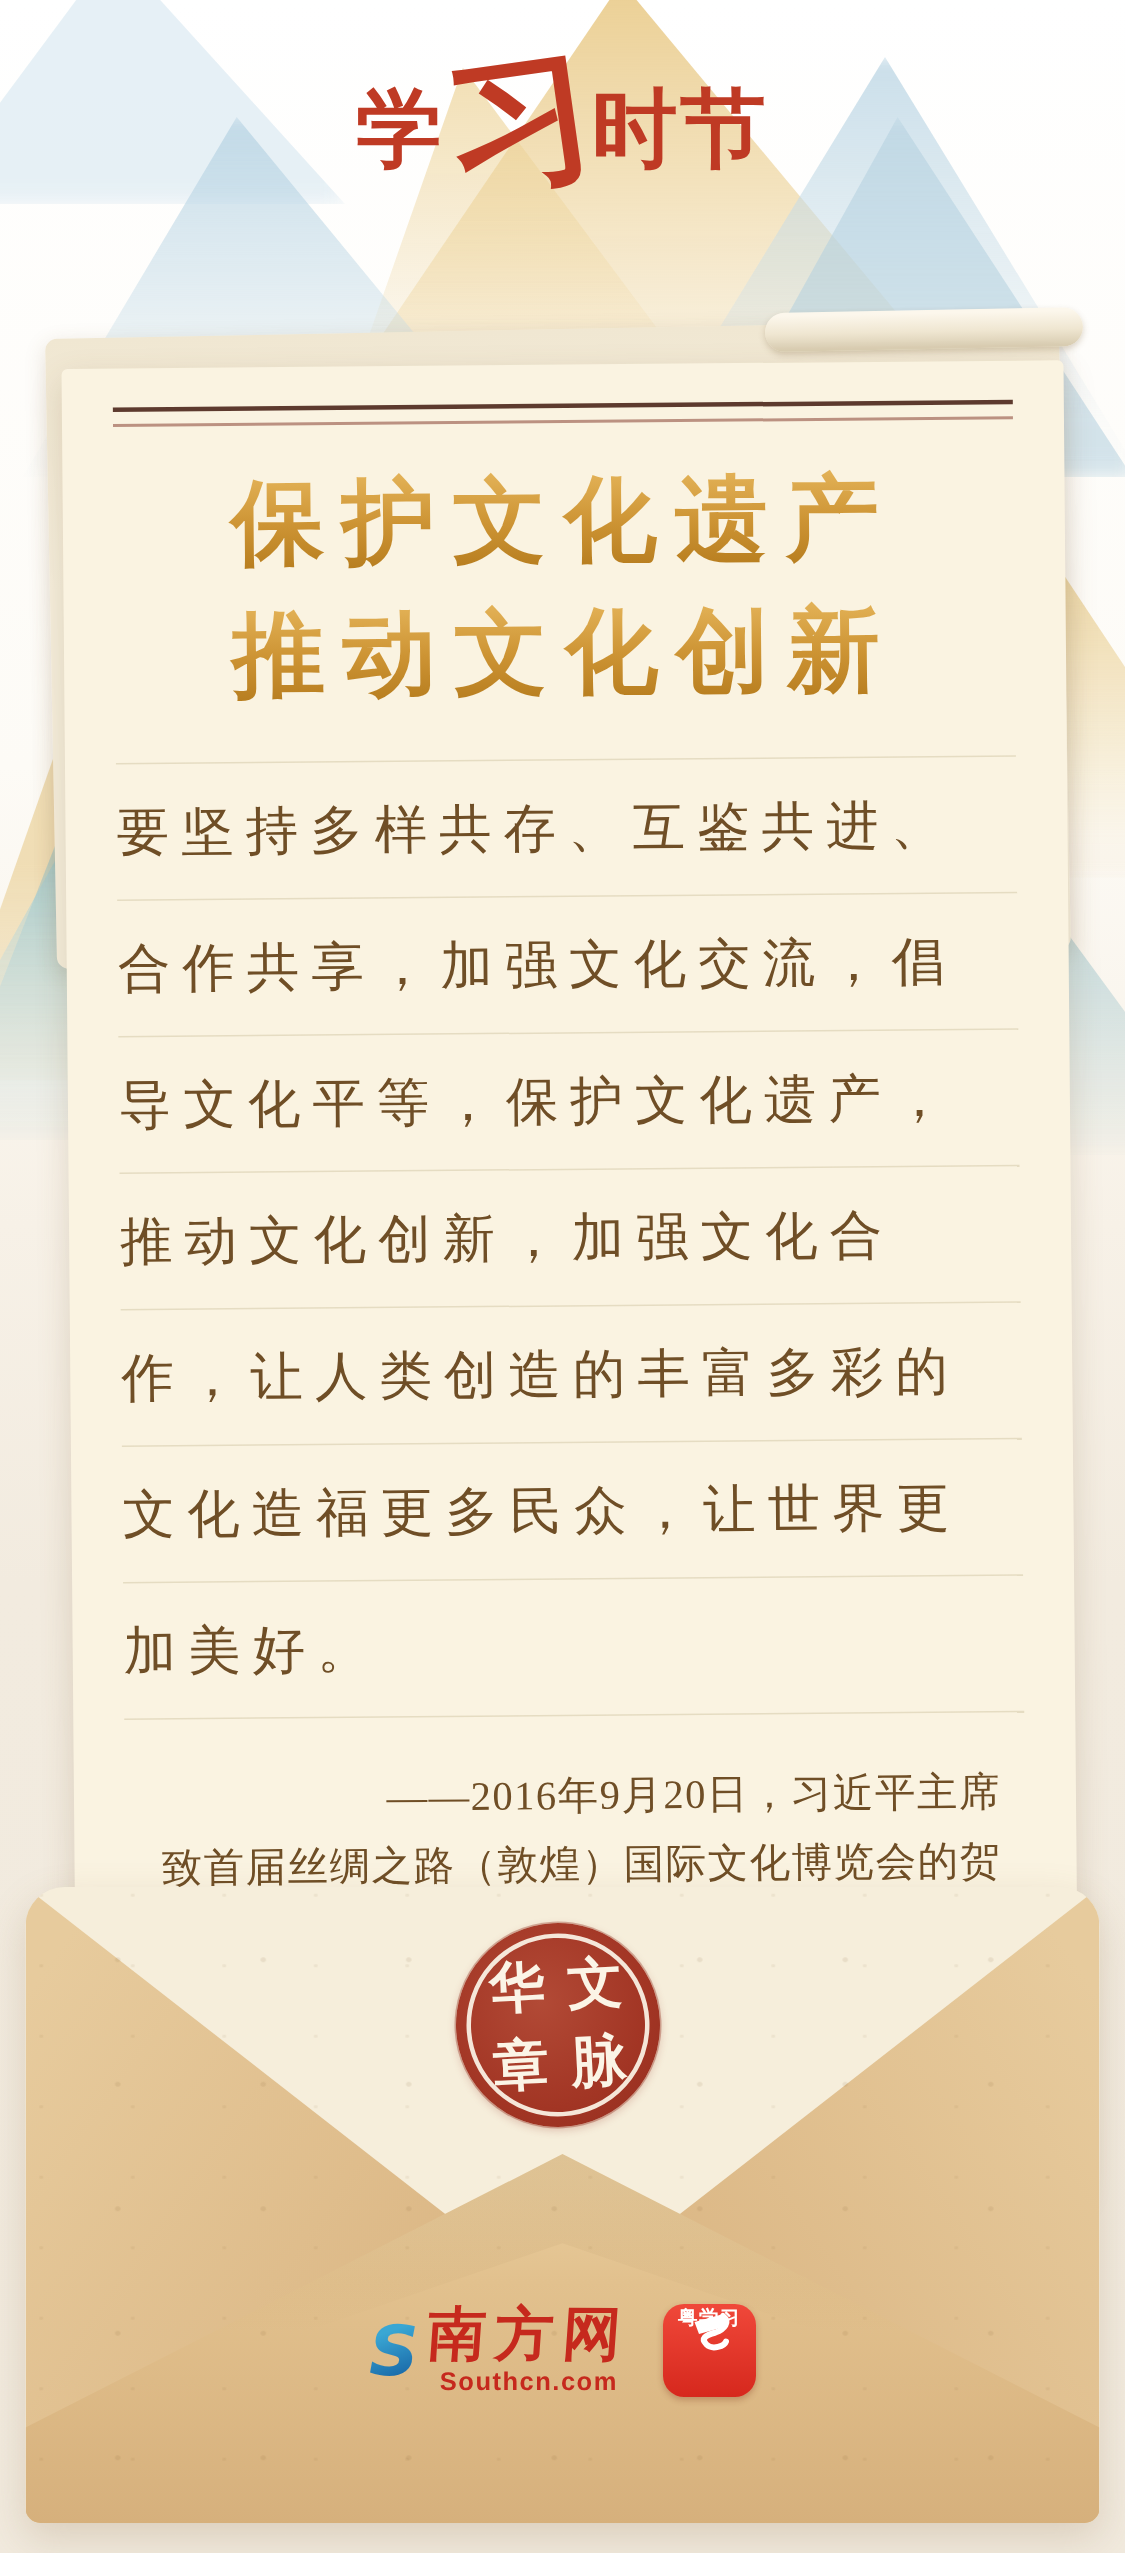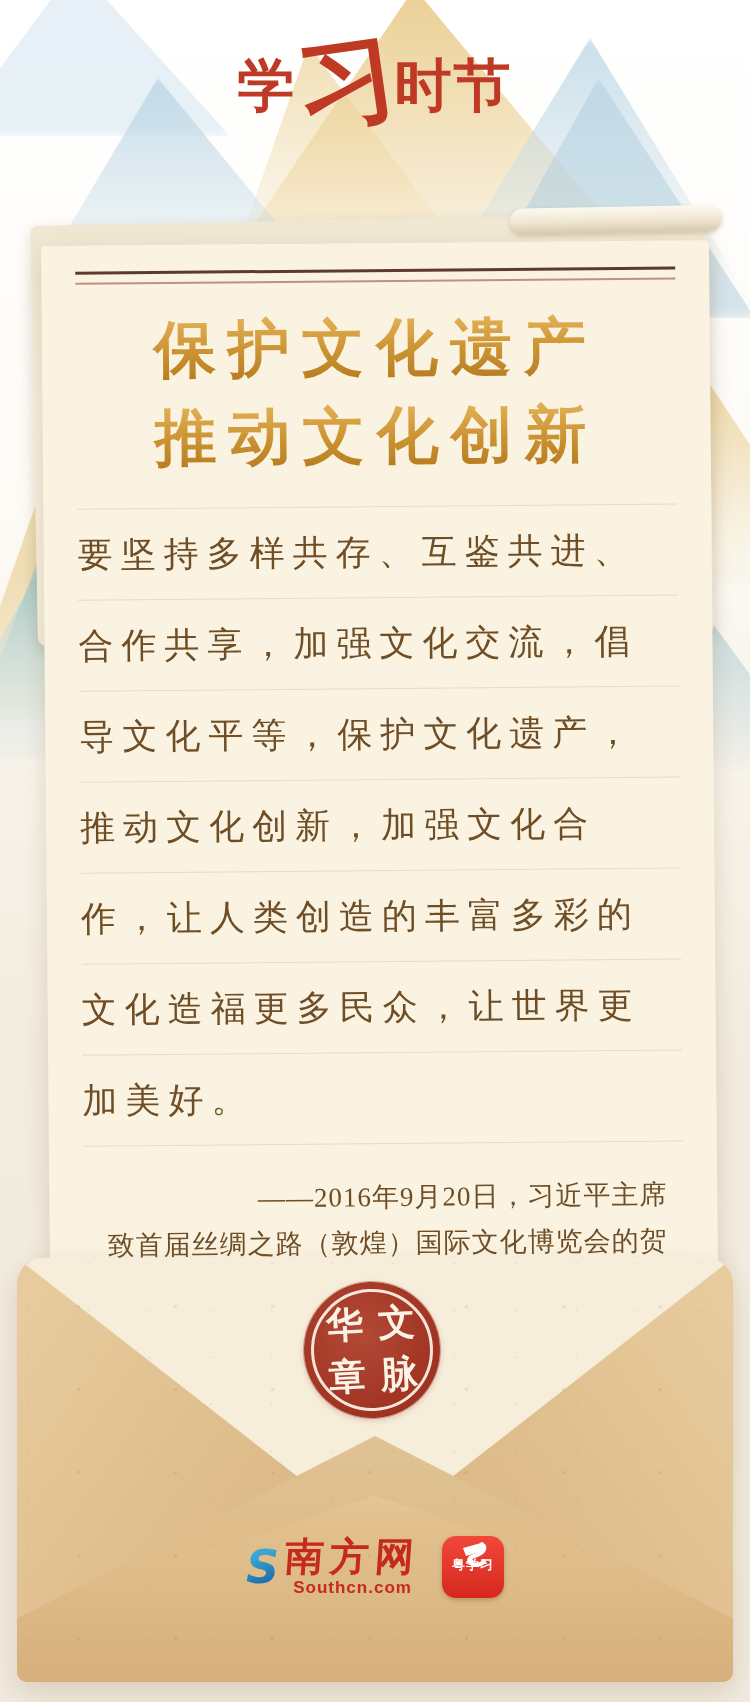--- a/index.html
+++ b/index.html
@@ -111,21 +111,21 @@
   .s-icon{font-size:46px;font-weight:900;font-style:italic;line-height:58px;
      font-family:"DejaVu Sans",sans-serif;
      background:linear-gradient(160deg,#3aa7d4 30%,#1b6dab 75%);
      -webkit-background-clip:text;background-clip:text;color:transparent;}
   .southcn-text{display:flex;flex-direction:column;align-items:center;}
   .southcn-name{font-size:39px;line-height:42px;font-weight:700;color:#c6291d;
      font-family:"Liberation Serif",serif;letter-spacing:6px;transform:skewX(-4deg);}
   .southcn-domain{font-size:17px;font-weight:700;color:#c6291d;letter-spacing:1px;line-height:20px;}
   .yxx-icon{width:62px;height:62px;border-radius:14px;position:relative;
      background:linear-gradient(180deg,#f0483a,#d6281d);box-shadow:0 2px 4px rgba(120,40,20,.3);
-     display:flex;flex-direction:column;align-items:center;justify-content:center;}
+     display:flex;flex-direction:column;align-items:center;justify-content:flex-start;}
   .yxx-glyph{position:absolute;top:4px;left:0;right:0;display:flex;justify-content:center;}
   .yxx-name{position:relative;color:#fff;font-size:13px;font-weight:700;letter-spacing:1px;
      padding-bottom:5px;}
 </style>
 </head>
 <body>
 
 <div class="page">
 
   <div class="mountains">

